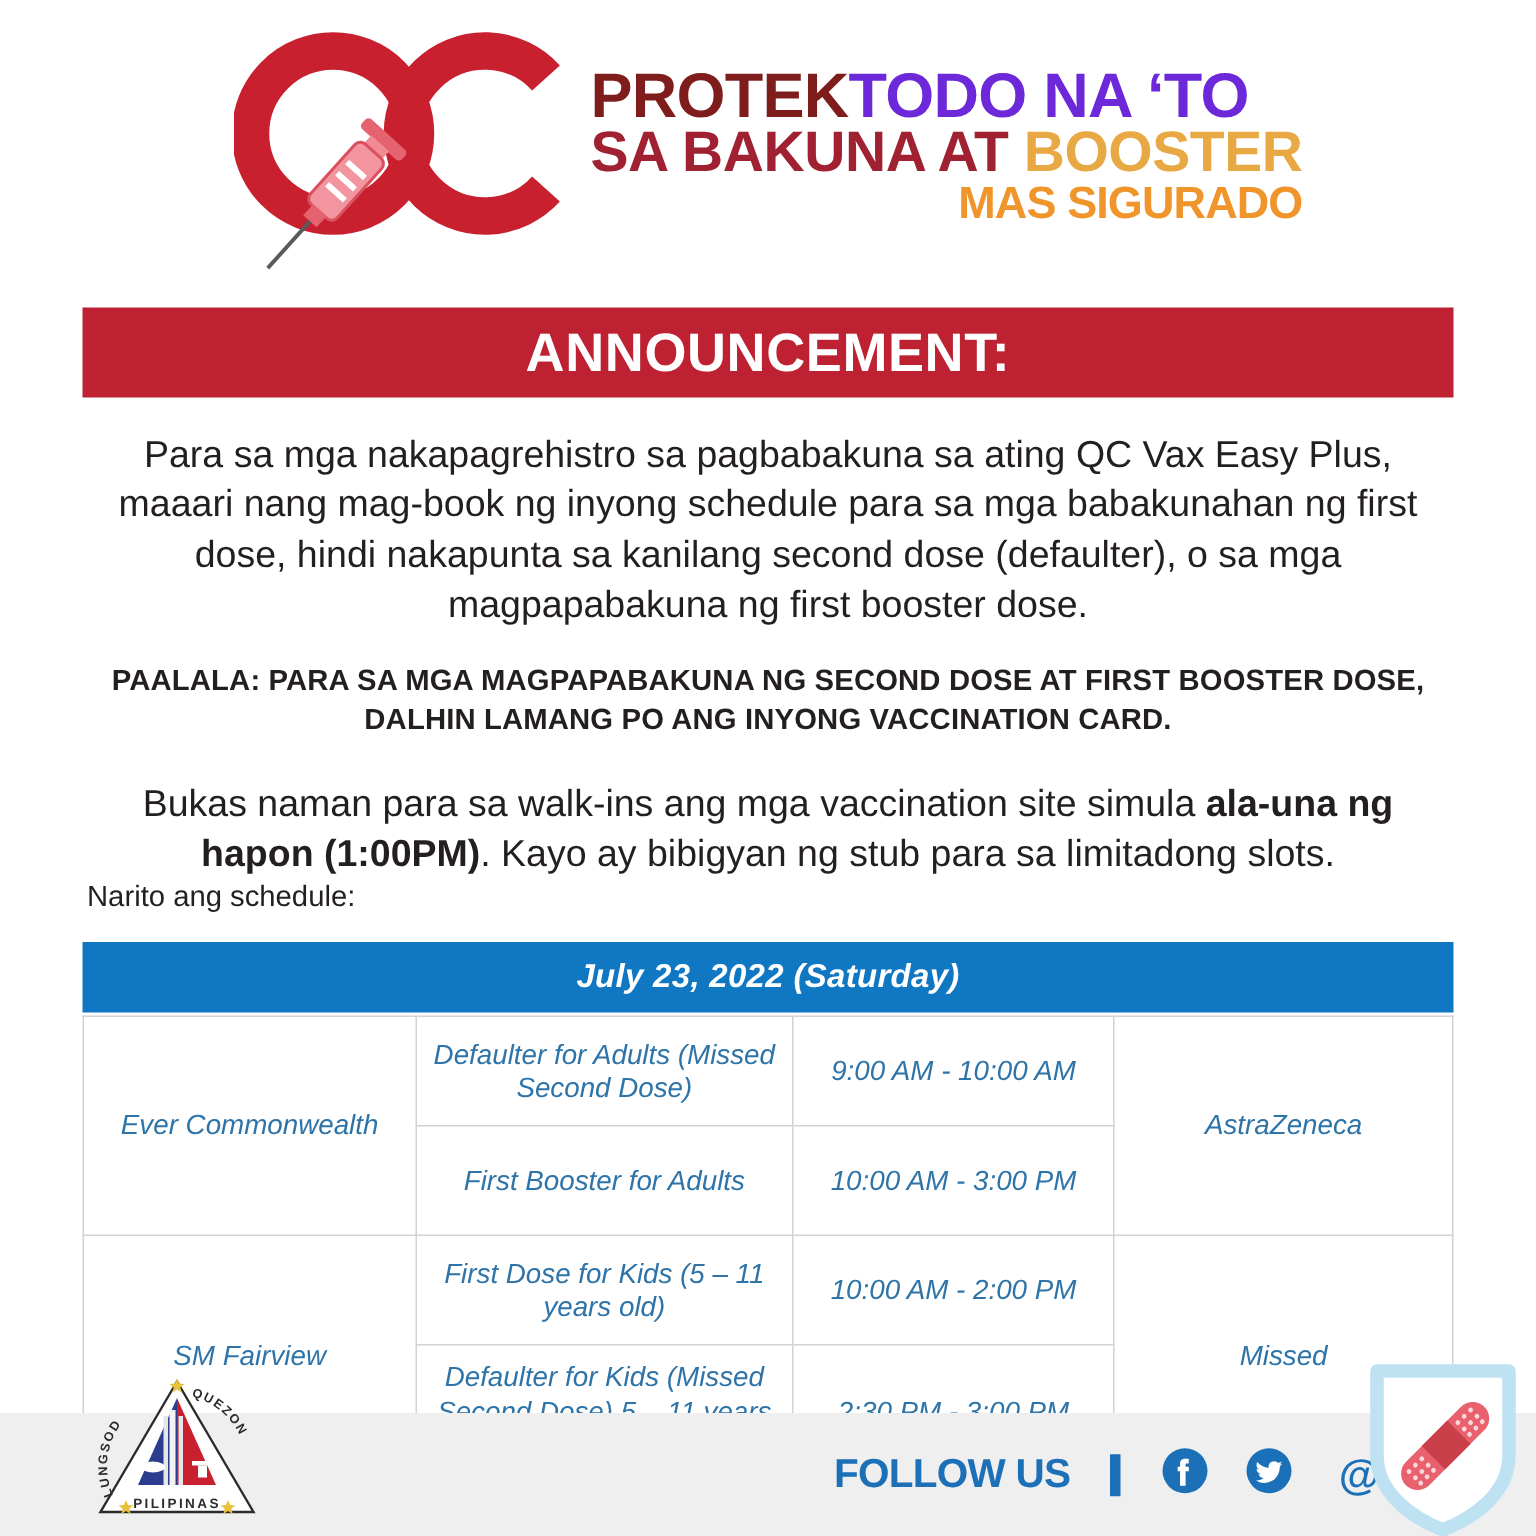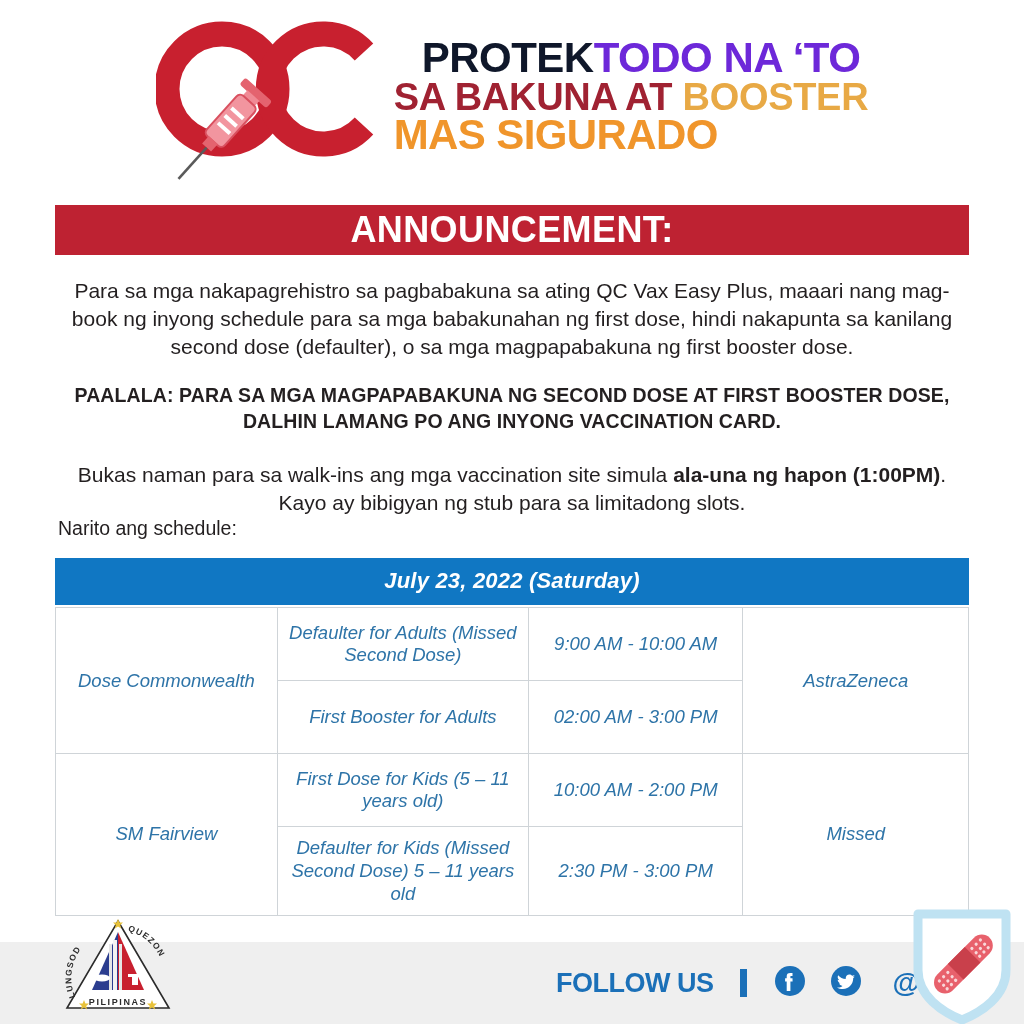--- a/index.html
+++ b/index.html
@@ -47,55 +47,56 @@
     letter-spacing: -0.5px;
     white-space: nowrap;
   }
   .tag-line2 {
     font-size: 38px;
     font-weight: 700;
     letter-spacing: -0.3px;
     white-space: nowrap;
   }
   .tag-line3 {
-    font-size: 42px;
+    font-size: 30px;
     font-weight: 700;
     letter-spacing: -0.6px;
     white-space: nowrap;
-  }
-  .c-red    { color: #0f172a; margin-left: 28px; }
+    text-align: right;
+  }
+  .c-red    { color: #7f1d1d; }
   .c-gray   { color: #6d28d9; }
   .c-darkred{ color: #A02232; }
   .c-gold   { color: #E8A945; }
   .c-orange { color: #F0952B; }
 
   
   .banner {
     margin: 9px 55px 0 55px;
     background: #BE2232;
-    height: 50px;
+    height: 60px;
     display: flex;
     align-items: center;
     justify-content: center;
   }
   .banner-text {
     color: #ffffff;
     font-size: 36px;
     font-weight: 700;
     letter-spacing: 0.4px;
   }
 
   
   .body-copy {
     padding: 0 55px;
     color: #231f20;
   }
   .para {
     text-align: center;
-    font-size: 21px;
+    font-size: 25px;
     line-height: 1.33;
     color: #231f20;
   }
   .para-intro  { margin-top: 22px; }
   .para-note   { margin-top: 22px; font-weight: 700; font-size: 19.5px; letter-spacing: 0.1px; }
   .para-walkin { margin-top: 26px; }
   .para-walkin b { font-weight: 700; }
   .para-sched {
     text-align: left;
     font-size: 19.5px;
@@ -253,28 +254,28 @@
 
   <table class="sched">
     <colgroup>
       <col class="col-site">
         <col class="col-type">
         <col class="col-time">
         <col class="col-vaccine">
     </colgroup>
     <tbody>
       <tr>
-        <td rowspan="2">Dose Commonwealth</td>
+        <td rowspan="2">Ever Commonwealth</td>
         <td class="cell-tall">Defaulter for Adults (Missed Second Dose)</td>
         <td class="cell-tall">9:00 AM - 10:00 AM</td>
         <td rowspan="2">AstraZeneca</td>
       </tr>
       <tr>
         <td class="cell-tall">First Booster for Adults</td>
-        <td class="cell-tall">02:00 AM - 3:00 PM</td>
+        <td class="cell-tall">10:00 AM - 3:00 PM</td>
       </tr>
       <tr>
         <td rowspan="2">SM Fairview</td>
         <td class="cell-tall">First Dose for Kids (5 – 11 years old)</td>
         <td class="cell-tall">10:00 AM - 2:00 PM</td>
         <td rowspan="2">Missed</td>
       </tr>
       <tr>
         <td class="cell-tall">Defaulter for Kids (Missed Second Dose) 5 – 11 years old</td>
         <td class="cell-tall">2:30 PM - 3:00 PM</td>

